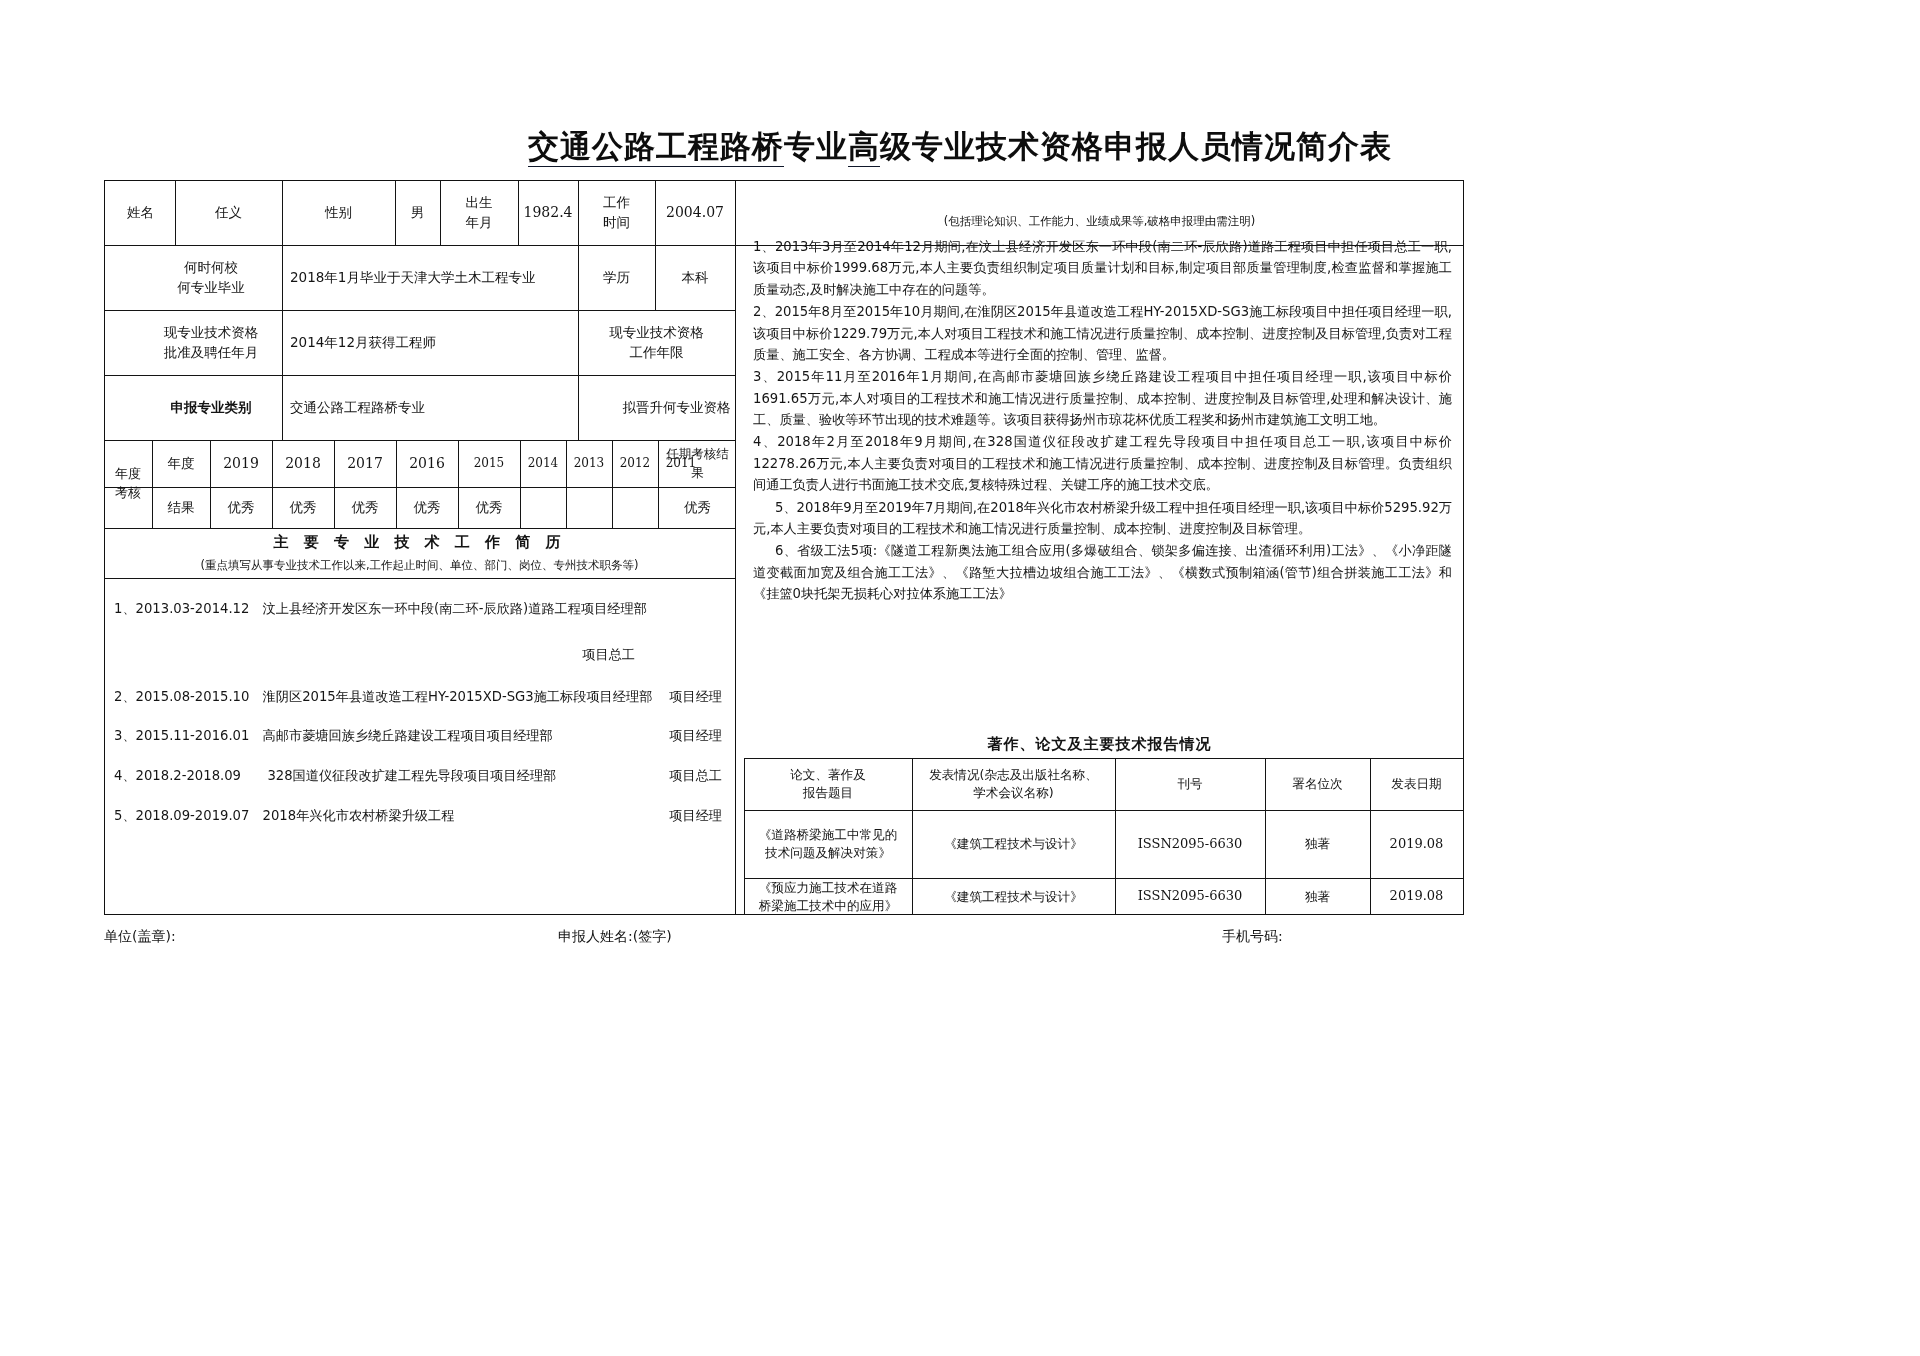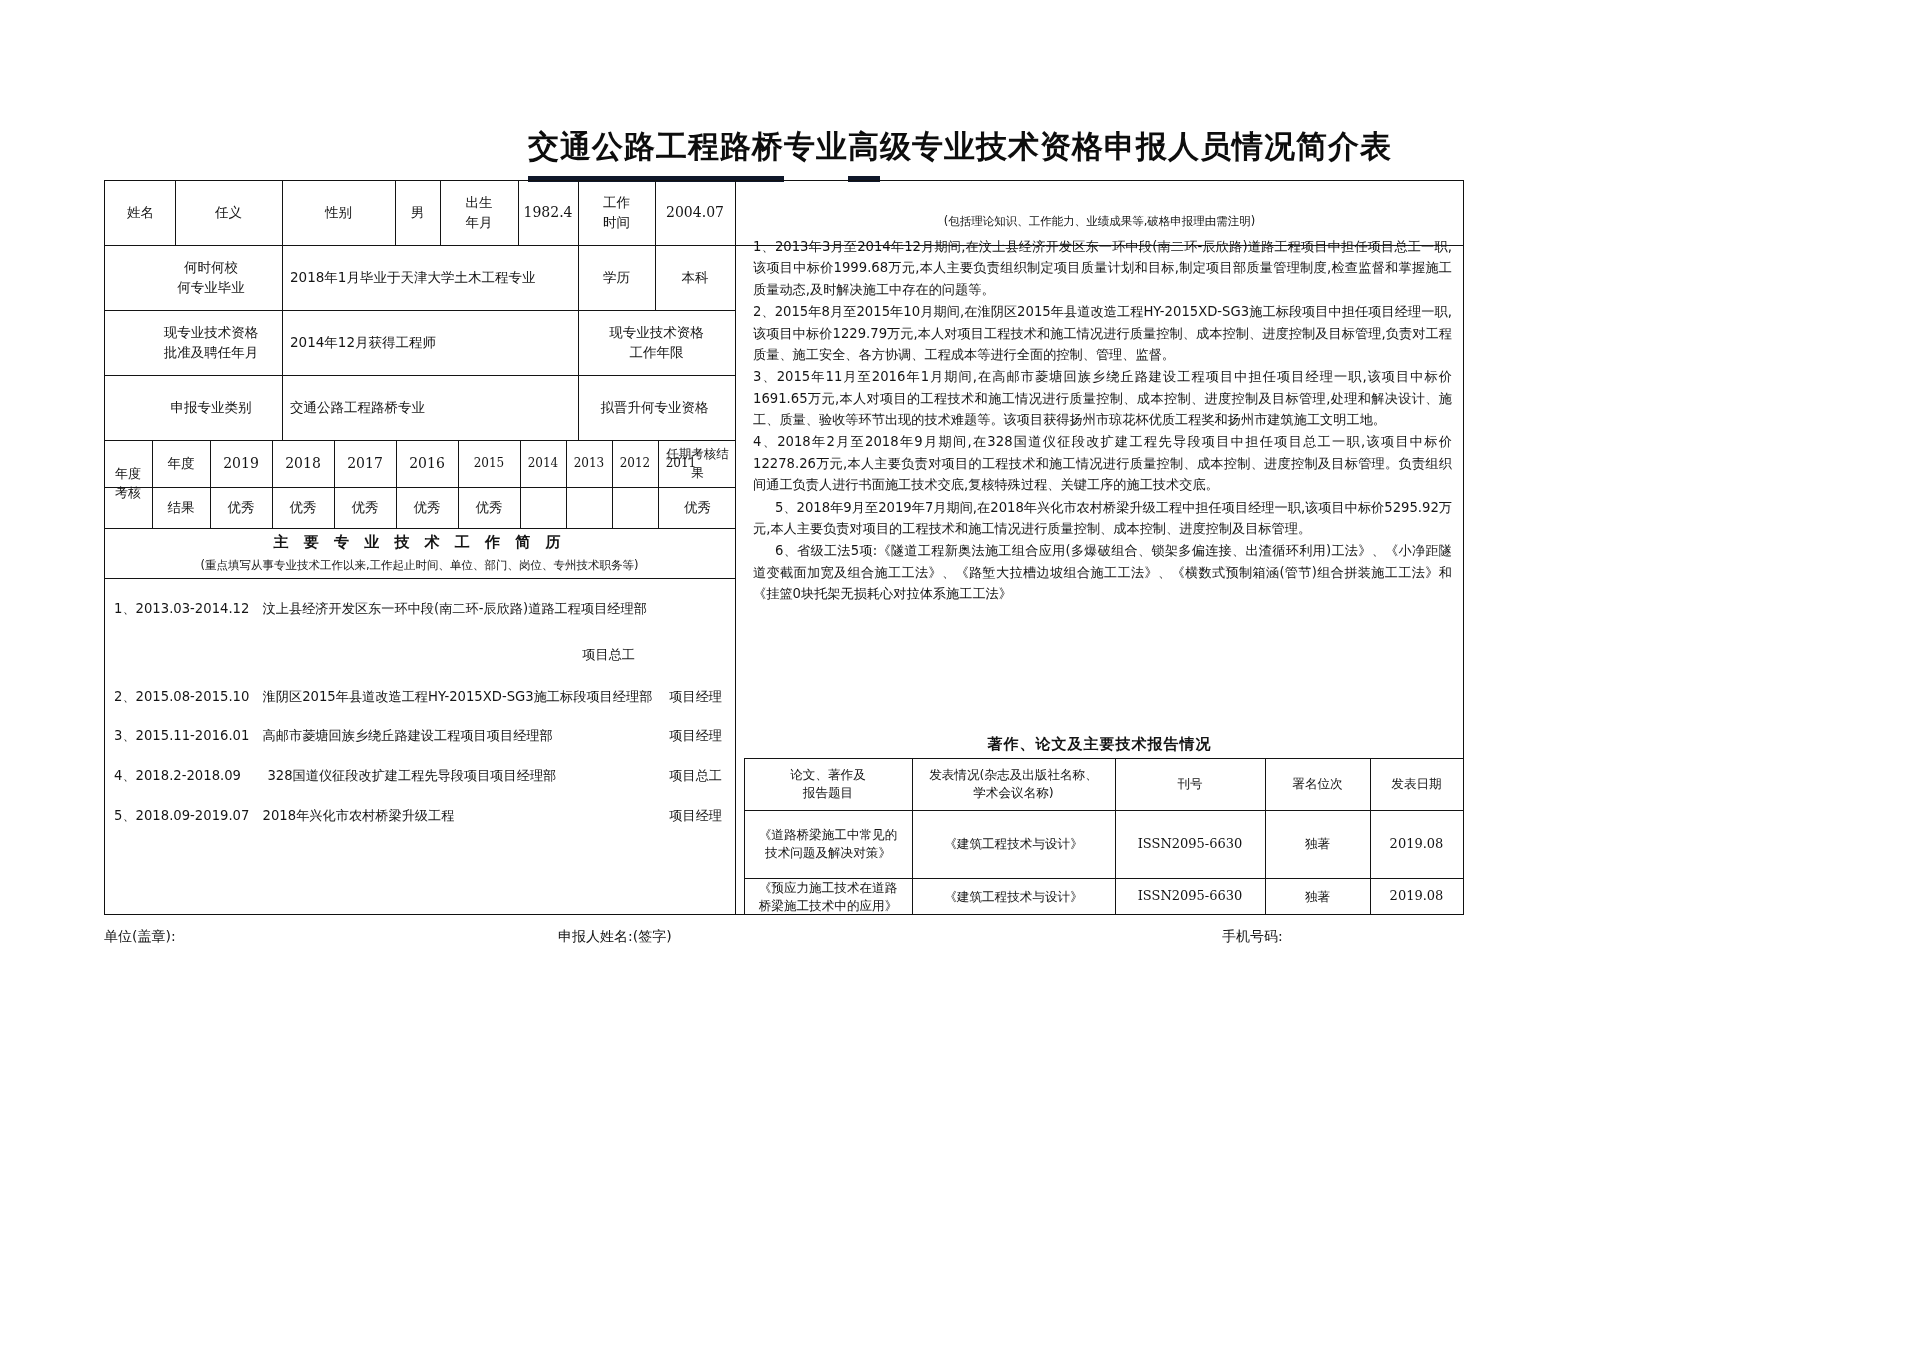--- a/index.html
+++ b/index.html
@@ -33,22 +33,22 @@
   .doc-title {
     display: inline-block;
     font-size: 31px;
     font-weight: bold;
     letter-spacing: 1px;
     font-family: "DejaVu Sans", "Liberation Sans", sans-serif;
     color: #0d0d0d;
     white-space: nowrap;
   }
   .doc-title .u {
-    border-bottom: 6px solid #0f172a;
-    padding-bottom: 12px;
+    border-bottom: 1px solid #0f172a;
+    padding-bottom: 2px;
   }
   
   .frame {
     position: absolute;
     left: 104px;
     top: 180px;
     width: 1360px;
     height: 735px;
     border: 1.6px solid #111;
     box-sizing: border-box;
@@ -221,23 +221,23 @@
   <div class="cell val" style="left:655px; top:245px; width:80px; height:65px;">本科</div>
 
   <div class="cell lbl" style="left:140px; top:310px; width:142px; height:65px;">现专业技术资格
 批准及聘任年月</div>
   <div class="cell left val" style="left:282px; top:310px; width:296px; height:65px; padding-left:8px;">2014年12月获得工程师</div>
   <div class="cell lbl" style="left:578px; top:310px; width:157px; height:65px;">现专业技术资格
 工作年限</div>
 
   <div class="vline" style="left:282px; top:375px; height:65px;"></div>
   <div class="vline" style="left:578px; top:375px; height:65px;"></div>
-  <div class="cell lbl" style="left:140px; top:375px; width:142px; height:65px;">申报专业类别</div>
+  <div class="cell lbl" style="left:140px; top:375px; width:142px; height:65px;font-weight:bold;">申报专业类别</div>
   <div class="cell left val" style="left:282px; top:375px; width:296px; height:65px; padding-left:8px;">交通公路工程路桥专业</div>
-  <div class="cell lbl" style="left:576px; top:375px; width:157px; height:65px;">拟晋升何专业资格</div>
+  <div class="cell lbl" style="left:598px; top:375px; width:157px; height:65px;">拟晋升何专业资格</div>
 
   <div class="vline" style="left:152px; top:440px; height:88px;"></div>
   <div class="vline" style="left:210px; top:440px; height:88px;"></div>
   <div class="vline" style="left:272px; top:440px; height:88px;"></div>
   <div class="vline" style="left:334px; top:440px; height:88px;"></div>
   <div class="vline" style="left:396px; top:440px; height:88px;"></div>
   <div class="vline" style="left:458px; top:440px; height:88px;"></div>
   <div class="vline" style="left:520px; top:440px; height:88px;"></div>
   <div class="vline" style="left:566px; top:440px; height:88px;"></div>
   <div class="vline" style="left:612px; top:440px; height:88px;"></div>

